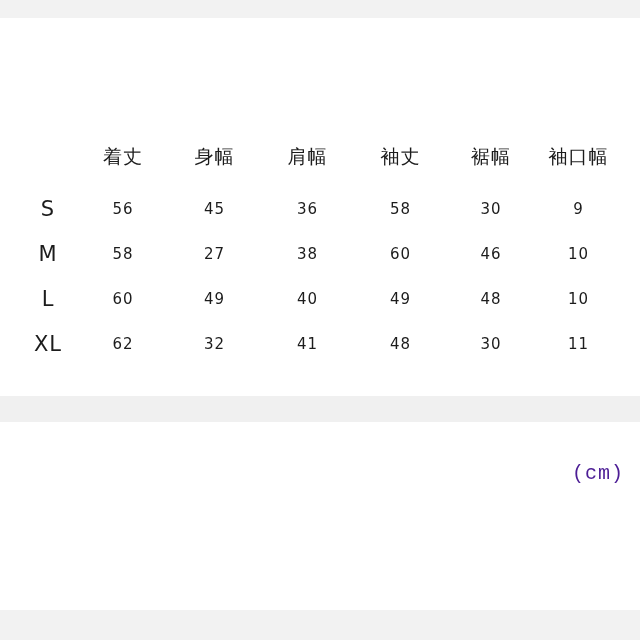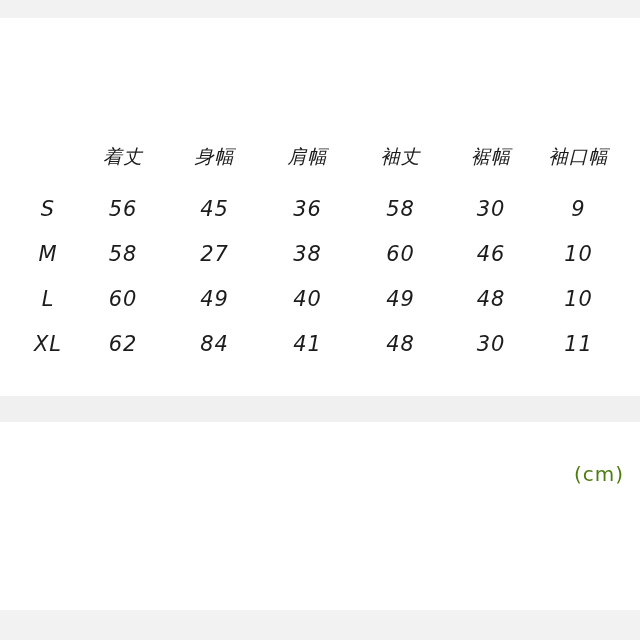--- a/index.html
+++ b/index.html
@@ -54,30 +54,29 @@
     table-layout: fixed;
   }
   .size-table th,
   .size-table td {
     font-weight: normal;
     color: #1c1c1c;
     text-align: center;
     vertical-align: middle;
     padding: 0;
     border: none;
-    font-style: italic;
   }
   .size-table thead th {
     height: 58px;
     font-size: 19px;
     letter-spacing: 1px;
   }
   .size-table tbody td {
     height: 45px;
-    font-size: 21px;
+    font-size: 15px;
     letter-spacing: 1px;
   }
   .size-table th.corner {
     width: 60px;
   }
   .size-table td.rowlabel {
     font-size: 21px;
     letter-spacing: 1px;
   }
   .col-1 { width: 90px; }
@@ -85,22 +84,23 @@
   .col-3 { width: 93px; }
   .col-4 { width: 93px; }
   .col-5 { width: 88px; }
   .col-6 { width: 87px; }
 
   .unit-note {
     position: absolute;
     right: 16px;
     top: 462px;
     font-size: 20px;
-    color: #4d7c0f;
+    color: #4c1d95;
     letter-spacing: 1px;
+    font-family: Liberation Mono, monospace;
   }
 </style>
 </head>
 <body>
 
 <div class="page">
 
   <div class="band-top"></div>
   <div class="band-mid"></div>
   <div class="band-bottom"></div>
@@ -141,21 +141,21 @@
         <td>60</td>
         <td>49</td>
         <td>40</td>
         <td>49</td>
         <td>48</td>
         <td>10</td>
       </tr>
       <tr>
         <td class="rowlabel">XL</td>
         <td>62</td>
-        <td>84</td>
+        <td>32</td>
         <td>41</td>
         <td>48</td>
         <td>30</td>
         <td>11</td>
       </tr>
     </tbody>
   </table>
 
   <div class="unit-note">(cm)</div>
 

